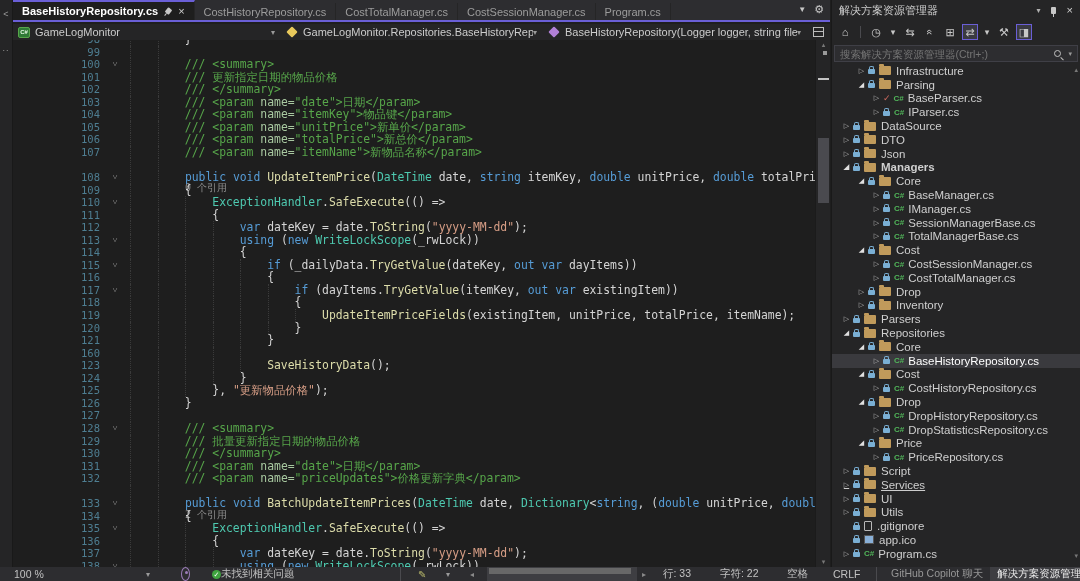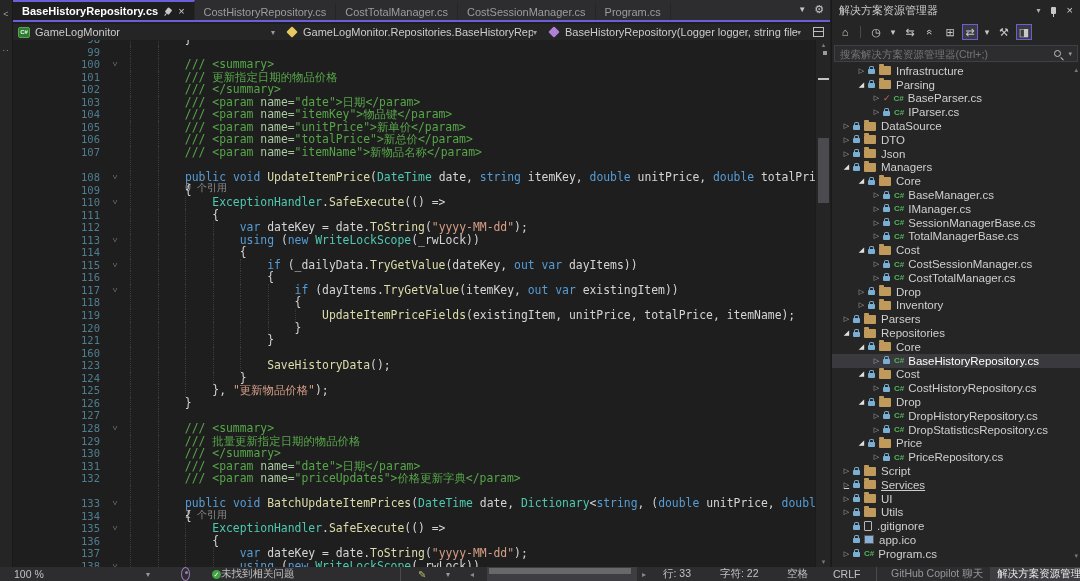--- a/index.html
+++ b/index.html
@@ -317,21 +317,21 @@
         <span class="i-lock"></span>
         <span class="i-folder"></span>
         <span class="tlbl">DTO</span>
       </div>
       <div class="trow" style="padding-left: 8px;">
         <span class="arr">▷</span>
         <span class="i-lock"></span>
         <span class="i-folder"></span>
         <span class="tlbl">Json</span>
       </div>
-      <div class="trow" style="padding-left: 8px;">
+      <div class="trow" style="padding-left: 8px; font-weight: bold;">
         <span class="arr exp">◢</span>
         <span class="i-lock"></span>
         <span class="i-folder"></span>
         <span class="tlbl">Managers</span>
       </div>
       <div class="trow" style="padding-left: 23px;">
         <span class="arr exp">◢</span>
         <span class="i-lock"></span>
         <span class="i-folder"></span>
         <span class="tlbl">Core</span>

